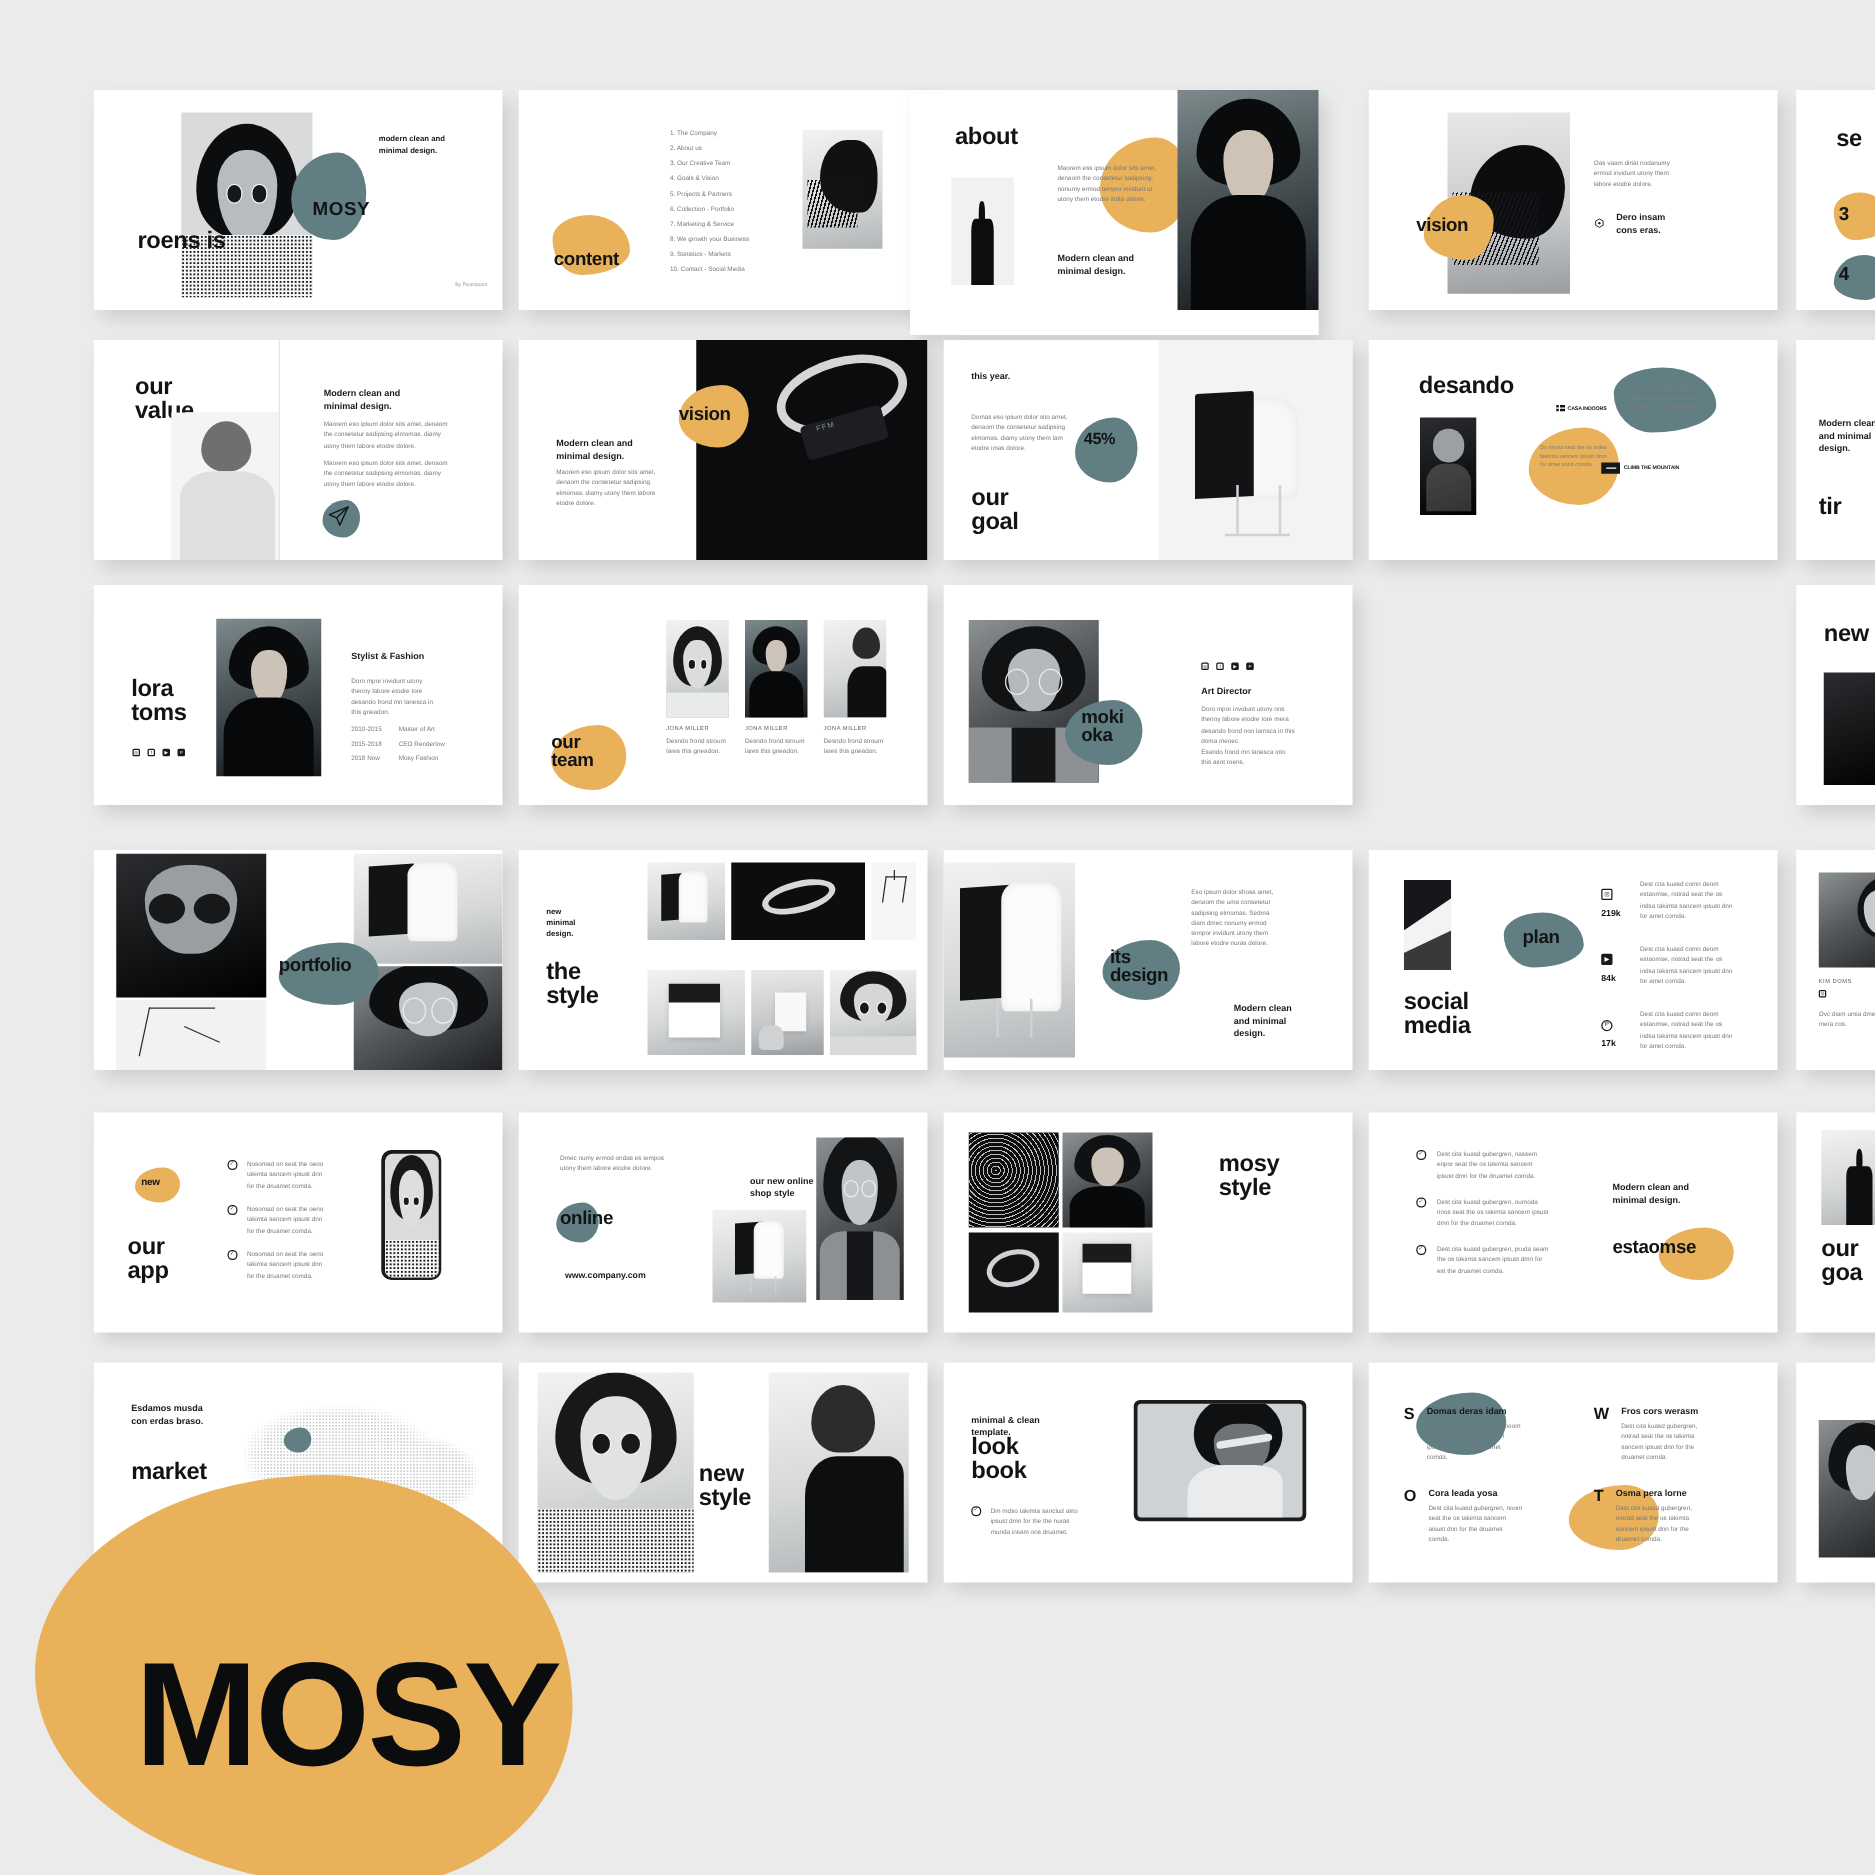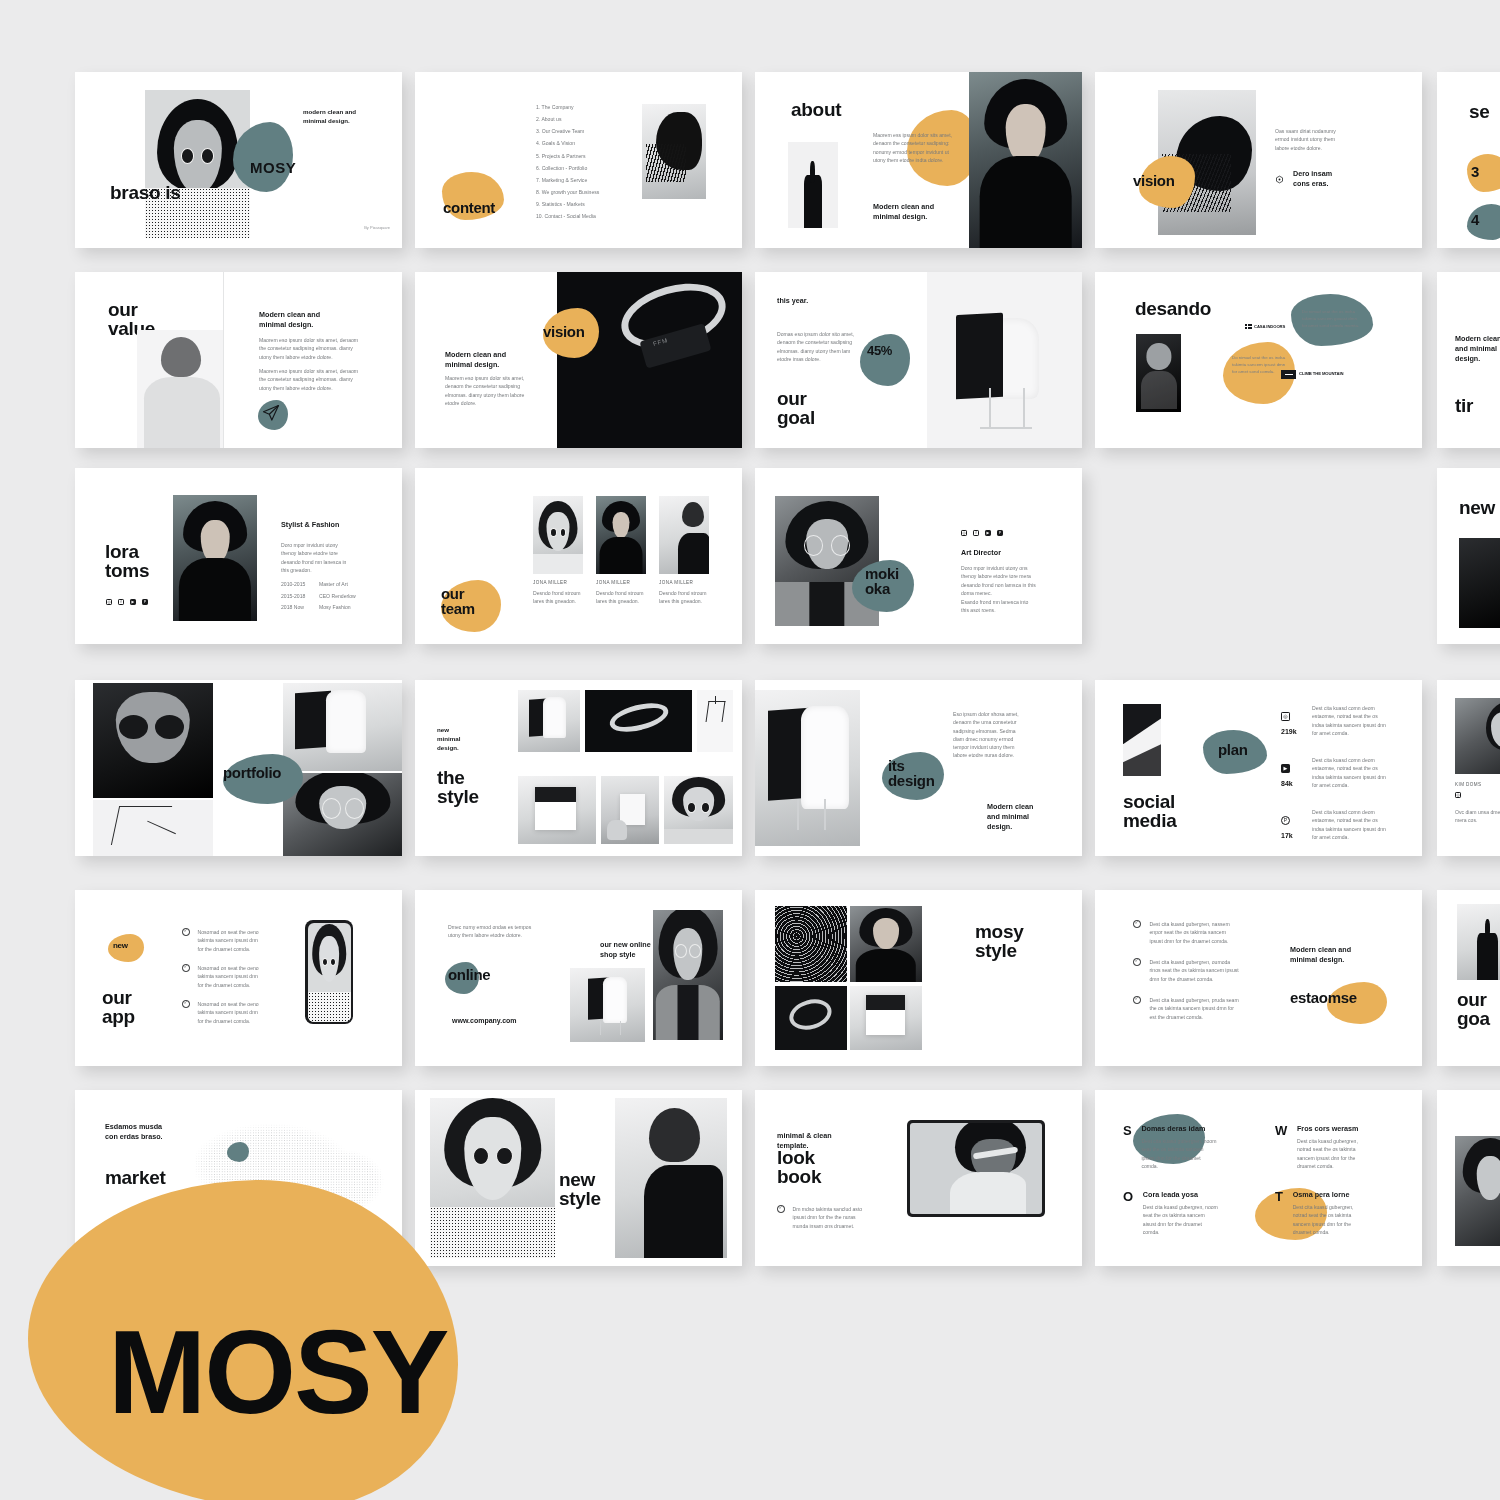--- a/index.html
+++ b/index.html
@@ -127,21 +127,21 @@
 <div id="stage">
 
   <div class="slide" style="left:75px;top:72px;width:327px;height:176px;">
     <div class="ph" style="left:70px;top:18px;width:105px;height:148px;background:#d8dadb;">
       <div class="face-hair"></div>
         <div class="face-skin"></div>
       <div class="goggle"><i></i><i></i></div>
       <div class="dots"></div>
     </div>
     <div class="blob blob-t b1" style="left:158px;top:50px;width:60px;height:70px;"></div>
-    <div class="hd hd-lg" style="position:absolute;left:35px;top:111px;">braso is</div>
+    <div class="hd hd-lg" style="position:absolute;left:35px;top:111px;">roens is</div>
     <div class="hd hd-md" style="position:absolute;left:175px;top:88px;letter-spacing:.5px;">MOSY</div>
     <div class="sub-b" style="position:absolute;left:228px;top:36px;white-space:pre-line;font-size:6.2px;">modern clean and
 minimal design.</div>
     <div class="tiny" style="position:absolute;right:12px;bottom:18px;">By Pixasquare</div>
   </div>
 
   <div class="slide" style="left:415px;top:72px;width:327px;height:176px;">
     <div class="blob blob-y b2" style="left:27px;top:100px;width:62px;height:48px;"></div>
     <div class="hd hd-md" style="position:absolute;left:28px;top:128px;">content</div>
     <div style="position:absolute;left:121px;top:31px;width:95px;">
@@ -155,21 +155,21 @@
       <div class="body-t" style="margin-bottom:3.9px;">8. We growth your Business</div>
       <div class="body-t" style="margin-bottom:3.9px;">9. Statistics - Markets</div>
       <div class="body-t">10. Contact - Social Media</div>
     </div>
     <div class="ph ph-lite" style="left:227px;top:32px;width:64px;height:95px;">
       <div style="position:absolute;left:22%;top:8%;width:72%;height:62%;background:#111;border-radius:50% 40% 30% 60%/55% 50% 45% 50%;"></div>
       <div style="position:absolute;left:6%;top:42%;width:62%;height:40%;background:repeating-linear-gradient(105deg,#141414 0 1.2px,transparent 1.2px 3px);"></div>
     </div>
   </div>
 
-  <div class="slide" style="left:755px;top:72px;width:327px;height:176px;padding-left:36px;">
+  <div class="slide" style="left:728px;top:72px;width:327px;height:196px;padding-left:36px;">
     <div class="hd hd-lg" style="position:absolute;left:36px;top:28px;">about</div>
     <div class="ph" style="left:33px;top:70px;width:50px;height:86px;background:#f1f1f2;">
       <div style="position:absolute;left:32%;bottom:0;width:36%;height:62%;background:#0d0e10;border-radius:18% 18% 0 0;"></div>
       <div style="position:absolute;left:44%;top:22%;width:9%;height:26%;background:#0d0e10;border-radius:40%;"></div>
     </div>
     <div class="blob blob-y b1" style="left:152px;top:38px;width:72px;height:76px;"></div>
     <div class="body-t" style="position:absolute;left:118px;top:59px;width:82px;">Maorem ess ipsum dolor sits amet, denaom the consetetur sadipsing: nonumy ermod tempor invidunt ut utony them etodre indta dolore.</div>
     <div class="sub-b" style="position:absolute;left:118px;top:130px;white-space:pre-line;">Modern clean and
 minimal design.</div>
     <div class="ph ph-teal" style="left:214px;top:0;width:113px;height:176px;">

